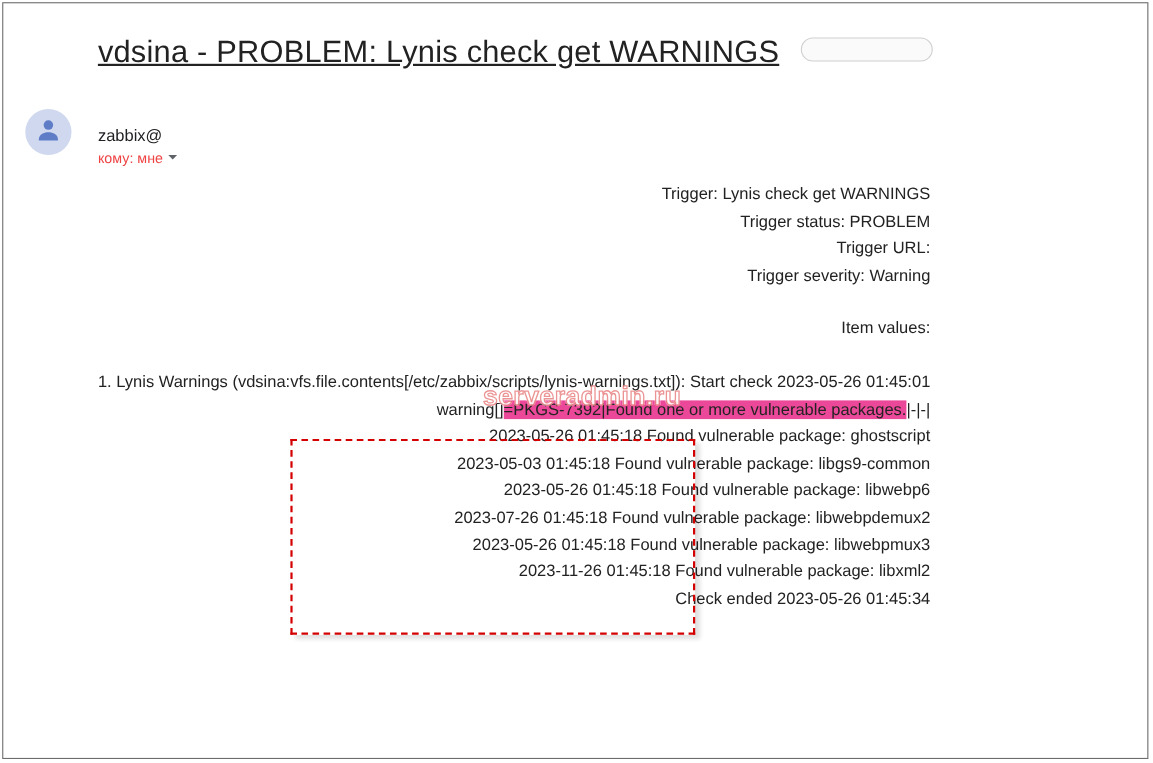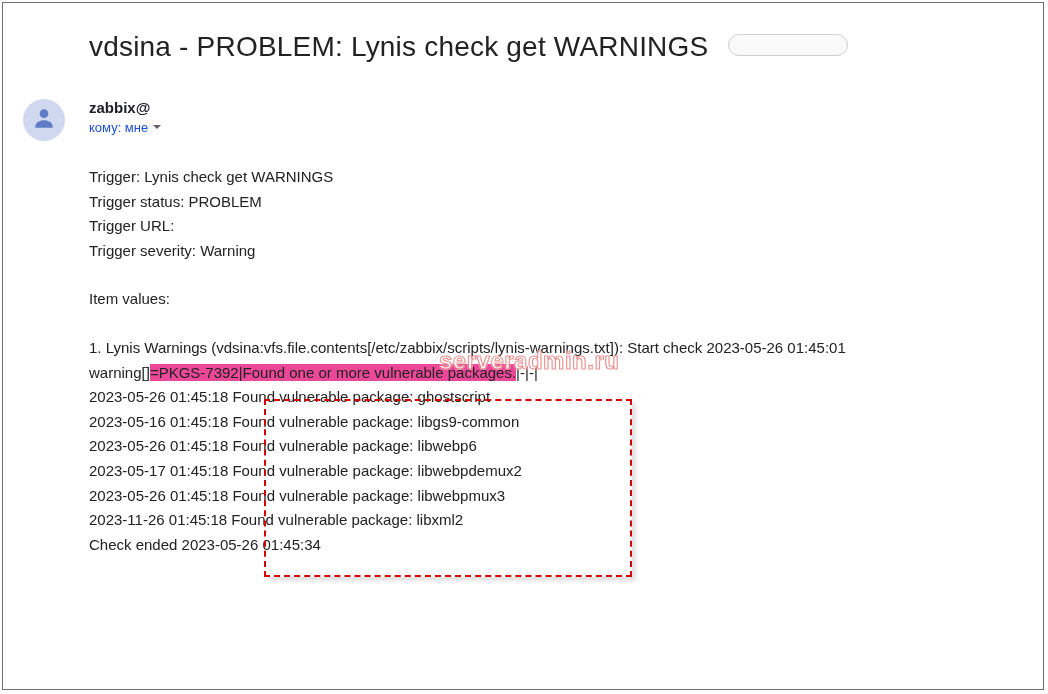--- a/index.html
+++ b/index.html
@@ -17,20 +17,21 @@
     width: 1042px; height: 688px;
     border: 1px solid #6d6d6d;
     background: #fff;
   }
   .subject-row {
     position: absolute;
     left: 86px; top: 28px;
     width: 920px;
     display: flex;
     align-items: baseline;
+    text-decoration: underline;
   }
   .subject {
     font-size: 28px;
     font-weight: 400;
     color: #222;
     letter-spacing: 0.2px;
   }
   .label-pill {
     margin-left: 20px;
     width: 120px;
@@ -49,39 +50,41 @@
     align-items: center;
     justify-content: center;
   }
   .avatar svg { width: 26px; height: 26px; fill: #5f7cc7; }
   .meta {
     position: absolute;
     left: 86px; top: 96px;
   }
   .sender {
     font-size: 15px;
-    font-weight: 700;
+    font-weight: 400;
     color: #202124;
+    margin-top: 16px;
   }
   .recip-row {
     margin-top: 4px;
     display: flex;
     align-items: center;
     font-size: 13px;
-    color: #1d4ed8;
+    color: #ef4444;
   }
   .chev { margin-left: 4px; }
   .chev svg { width: 10px; height: 10px; fill: #5f6368; }
   .body-block {
     position: absolute;
     left: 86px; top: 162px;
     font-size: 15px;
     line-height: 1.64;
     color: #222;
     white-space: nowrap;
+    text-align: right;
   }
   .gap { height: 24px; }
   .gap-sm { height: 12px; }
   .hl { background: #ec4899; }
   
   .dashbox {
     position: absolute;
     left: 261px; top: 396px;
     width: 368px; height: 178px;
     border: 2px dashed #d40000;
@@ -142,23 +145,23 @@
     <div>Trigger URL:</div>
     <div>Trigger severity: Warning</div>
     <div class="gap"></div>
     <div>Item values:</div>
     <div class="gap"></div>
     <div>1. Lynis Warnings (vdsina:vfs.file.contents[/etc/zabbix/scripts/lynis-warnings.txt]): Start check 2023-05-26 01:45:01</div>
     <div>
       <span>warning[]</span><span class="hl">=PKGS-7392|Found one or more vulnerable packages.</span><span>|-|-|</span>
     </div>
     <div>2023-05-26 01:45:18 Found vulnerable package: ghostscript</div>
-    <div>2023-05-16 01:45:18 Found vulnerable package: libgs9-common</div>
+    <div>2023-05-03 01:45:18 Found vulnerable package: libgs9-common</div>
     <div>2023-05-26 01:45:18 Found vulnerable package: libwebp6</div>
-    <div>2023-05-17 01:45:18 Found vulnerable package: libwebpdemux2</div>
+    <div>2023-07-26 01:45:18 Found vulnerable package: libwebpdemux2</div>
     <div>2023-05-26 01:45:18 Found vulnerable package: libwebpmux3</div>
     <div>2023-11-26 01:45:18 Found vulnerable package: libxml2</div>
     <div>Check ended 2023-05-26 01:45:34</div>
     <div class="gap"></div>
     <div class="gap-sm"></div>
   </div>
 
   <div class="watermark">serveradmin.ru</div>
   <div class="dashbox"></div>
 

